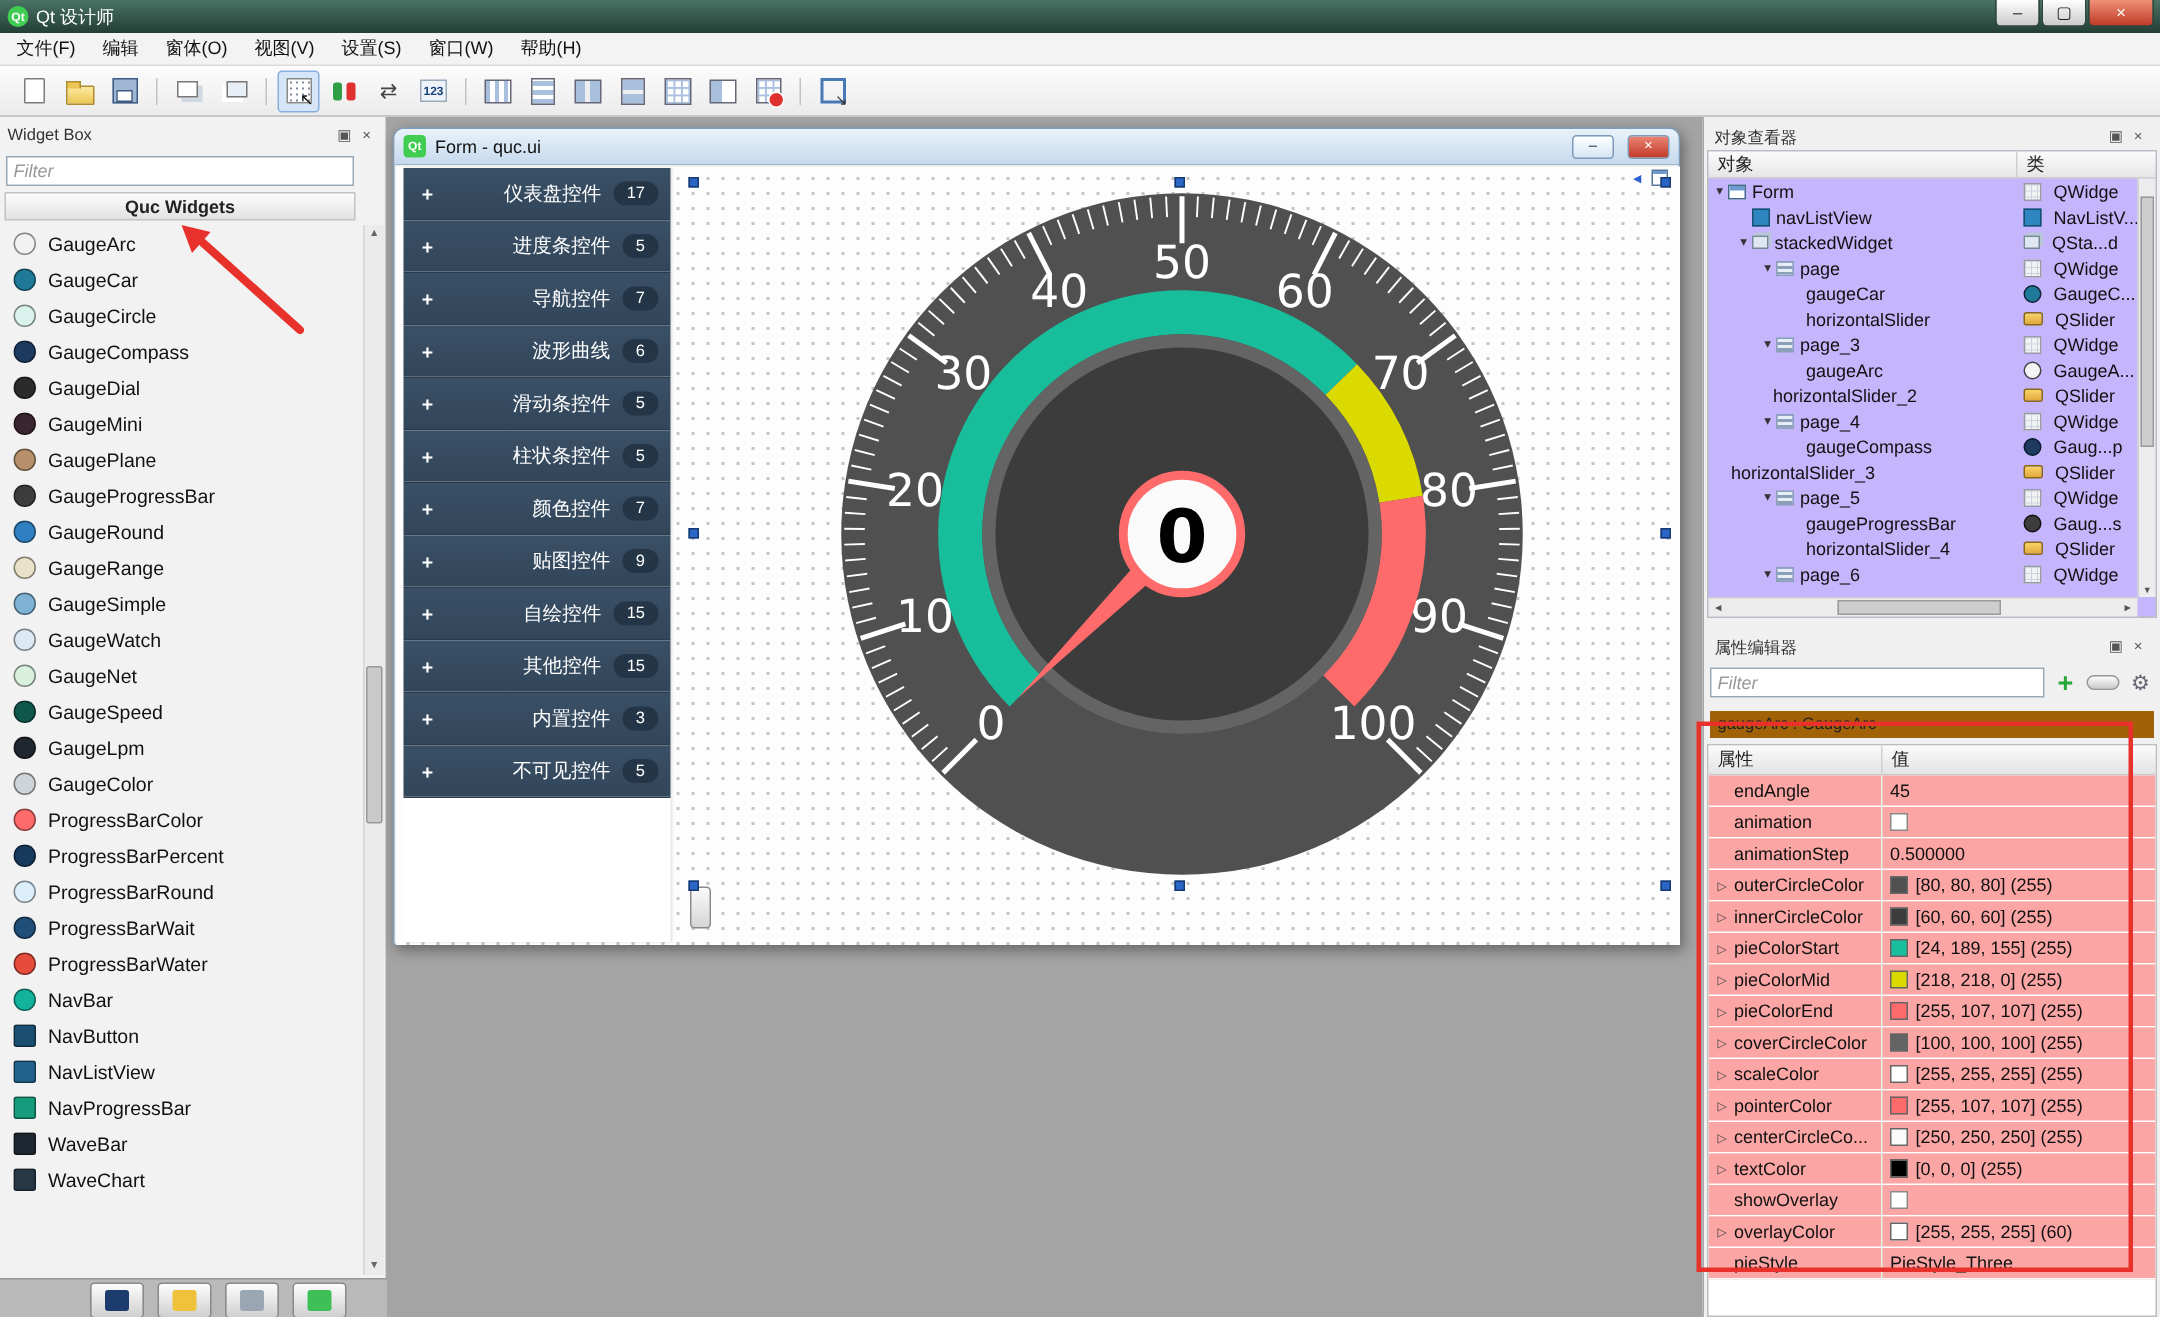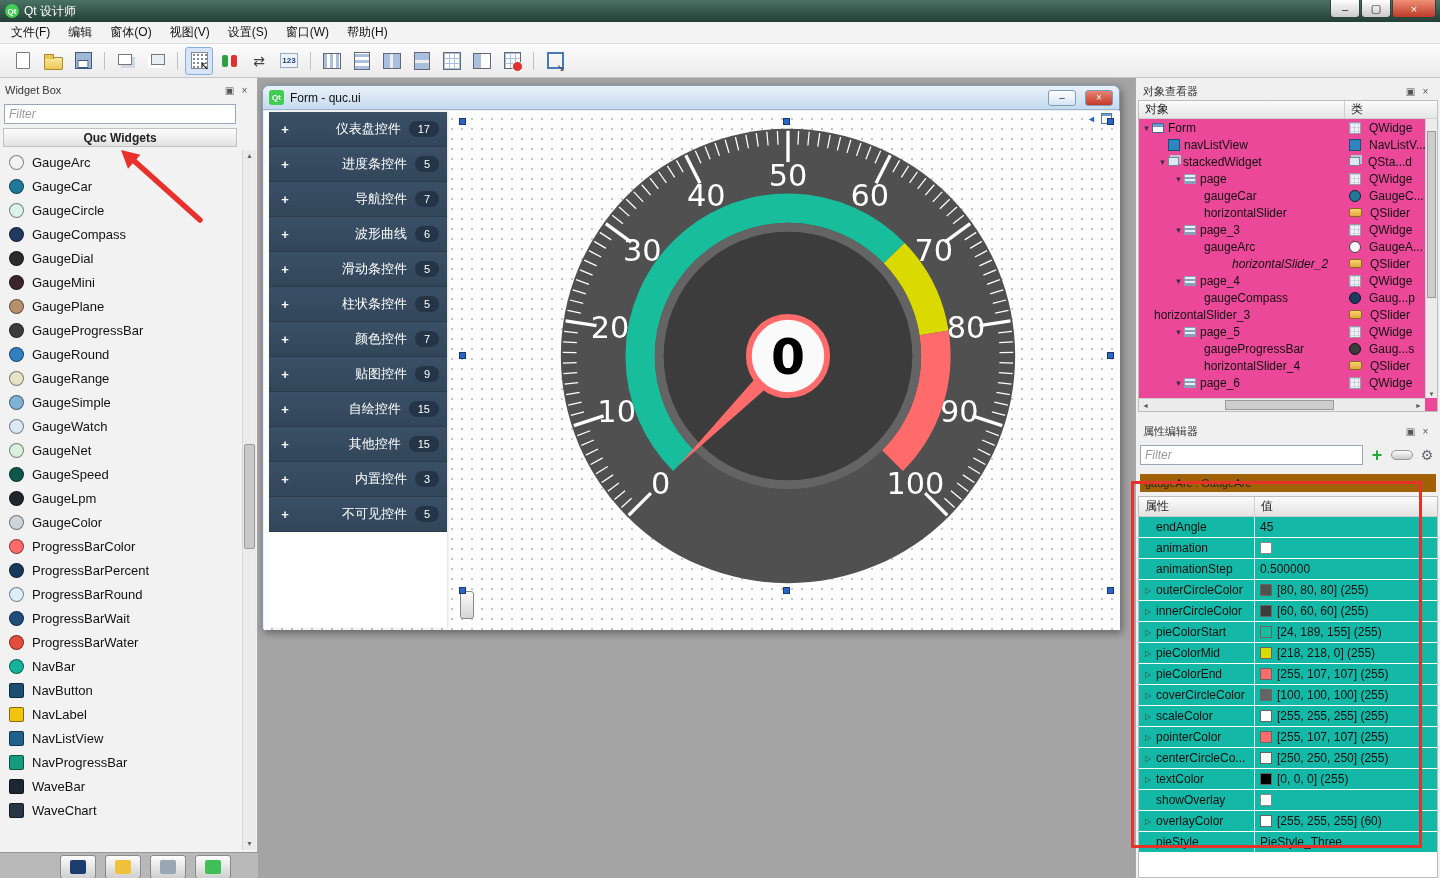--- a/index.html
+++ b/index.html
@@ -133,21 +133,21 @@
   .gauge-wrap svg { width:100%; height:100%; display:block; }
 
   .handle { position:absolute; width:7px; height:7px; background:#2a66c8; border:1px solid #16386e; z-index:5; }
   .mini-slider { position:absolute; left:196px; top:480px; width:14px; height:28px;
     background:linear-gradient(#fafafa,#d6d6d6); border:1px solid #8a8a8a; border-radius:3px; }
 
   
   .rightdock { position:absolute; left:1135px; top:78px; width:305px; height:800px; background:#f0f0f0;
     border-left:1px solid #a8a8a8; }
   .objinsp { position:absolute; left:2px; top:4px; right:2px; height:330px; }
-  .objbody { position:absolute; left:0; right:0; top:18px; bottom:0; background:#ec4899; border:1px solid #bdbdbd; }
+  .objbody { position:absolute; left:0; right:0; top:18px; bottom:0; background:#c4b5fd; border:1px solid #bdbdbd; }
   .ocols { display:flex; height:18px; background:linear-gradient(#fbfbfb,#e6e6e6); border-bottom:1px solid #cfcfcf;
     font-size:12px; color:#222; align-items:center; }
   .ocols .c1 { width:206px; padding-left:6px; border-right:1px solid #cfcfcf; height:100%; display:flex; align-items:center; }
   .ocols .c2 { padding-left:6px; }
   .otree { position:absolute; left:0; top:18px; right:12px; bottom:13px; overflow:hidden; }
   .orow { display:flex; height:17px; align-items:center; font-size:12px; color:#111; }
   .ocell1 { width:206px; flex:none; display:flex; align-items:center; overflow:hidden; height:100%; }
   .ocell2 { display:flex; align-items:center; gap:4px; padding-left:4px; overflow:hidden; }
   .oarrow { width:11px; font-size:9px; color:#333; flex:none; text-align:center; }
   .ticon { display:inline-block; width:0; height:0; margin-right:4px; flex:none; }
@@ -184,21 +184,21 @@
   .pe-plus { color:#27a837; font-size:18px; font-weight:bold; width:18px; text-align:center; line-height:18px; }
   .pe-pill { width:22px; height:10px; background:linear-gradient(#fdfdfd,#c9c9c9); border:1px solid #979797; border-radius:5px; }
   .pe-gear { font-size:14px; color:#667; width:18px; text-align:center; }
   .pe-objline { position:absolute; left:2px; top:52px; right:2px; height:18px; font-size:11px; color:#222;
     padding-left:5px; overflow:hidden; white-space:nowrap; background:#a16207; line-height:18px; }
   .proptable { position:absolute; left:0; right:0; top:74px; bottom:0; background:#fff; border:1px solid #bdbdbd; overflow:hidden; }
   .phead { display:flex; height:20px; background:linear-gradient(#fbfbfb,#e3e3e3); border-bottom:1px solid #c9c9c9;
     font-size:12px; color:#222; align-items:center;text-align:center; }
   .phead .h1 { width:116px; flex:none; padding-left:6px; border-right:1px solid #cfcfcf; height:100%; display:flex; align-items:center; }
   .phead .h2 { padding-left:6px; }
-  .prow { display:flex; height:21px; align-items:center; background:#14b8a6; border-bottom:1px solid #fff; font-size:12px; color:#111; }
+  .prow { display:flex; height:21px; align-items:center; background:#fca5a5; border-bottom:1px solid #fff; font-size:12px; color:#111; }
   .pname { width:116px; flex:none; display:flex; align-items:center; gap:3px; padding-left:4px;
     border-right:1px solid #e2f6e0; height:100%; overflow:hidden; }
   .parrow { width:10px; flex:none; font-size:8px; color:#444; text-align:center; }
   .pval { display:flex; align-items:center; gap:5px; padding-left:5px; overflow:hidden; }
   .swatch { width:12px; height:12px; border:1px solid #666; flex:none; display:none; }
   .prow.color .swatch { display:inline-block; }
   .pcheck { width:12px; height:12px; border:1px solid #8a8a8a; background:#fff; flex:none; display:none; }
   .prow.check .pcheck { display:inline-block; }
 
   
@@ -438,24 +438,20 @@
         <div class="wb-item">
           <span class="wb-icon round" style="background: rgb(18, 179, 154);"></span>
           <span class="wb-label">NavBar</span>
         </div>
 
         <div class="wb-item">
           <span class="wb-icon square" style="background: rgb(27, 79, 114);"></span>
           <span class="wb-label">NavButton</span>
         </div>
 
-        <div class="wb-item">
-          <span class="wb-icon square" style="background: rgb(241, 196, 15);"></span>
-          <span class="wb-label">NavLabel</span>
-        </div>
 
         <div class="wb-item">
           <span class="wb-icon square" style="background: rgb(32, 97, 139);"></span>
           <span class="wb-label">NavListView</span>
         </div>
 
         <div class="wb-item">
           <span class="wb-icon square" style="background: rgb(22, 156, 125);"></span>
           <span class="wb-label">NavProgressBar</span>
         </div>
@@ -809,21 +805,21 @@
                 <span class="ticon"></span>
                 <span>gaugeArc</span>
               </div>
               <div class="ocell2">
                 <span class="ticon ci-gaugearc"></span>
                 <span>GaugeA...</span>
               </div>
             </div>
 
             <div class="orow">
-              <div class="ocell1" style="padding-left: 78px; font-style: italic;">
+              <div class="ocell1" style="padding-left: 28px;">
                 <span class="oarrow"></span>
                 <span class="ticon"></span>
                 <span>horizontalSlider_2</span>
               </div>
               <div class="ocell2">
                 <span class="ticon ci-slider"></span>
                 <span>QSlider</span>
               </div>
             </div>
 

